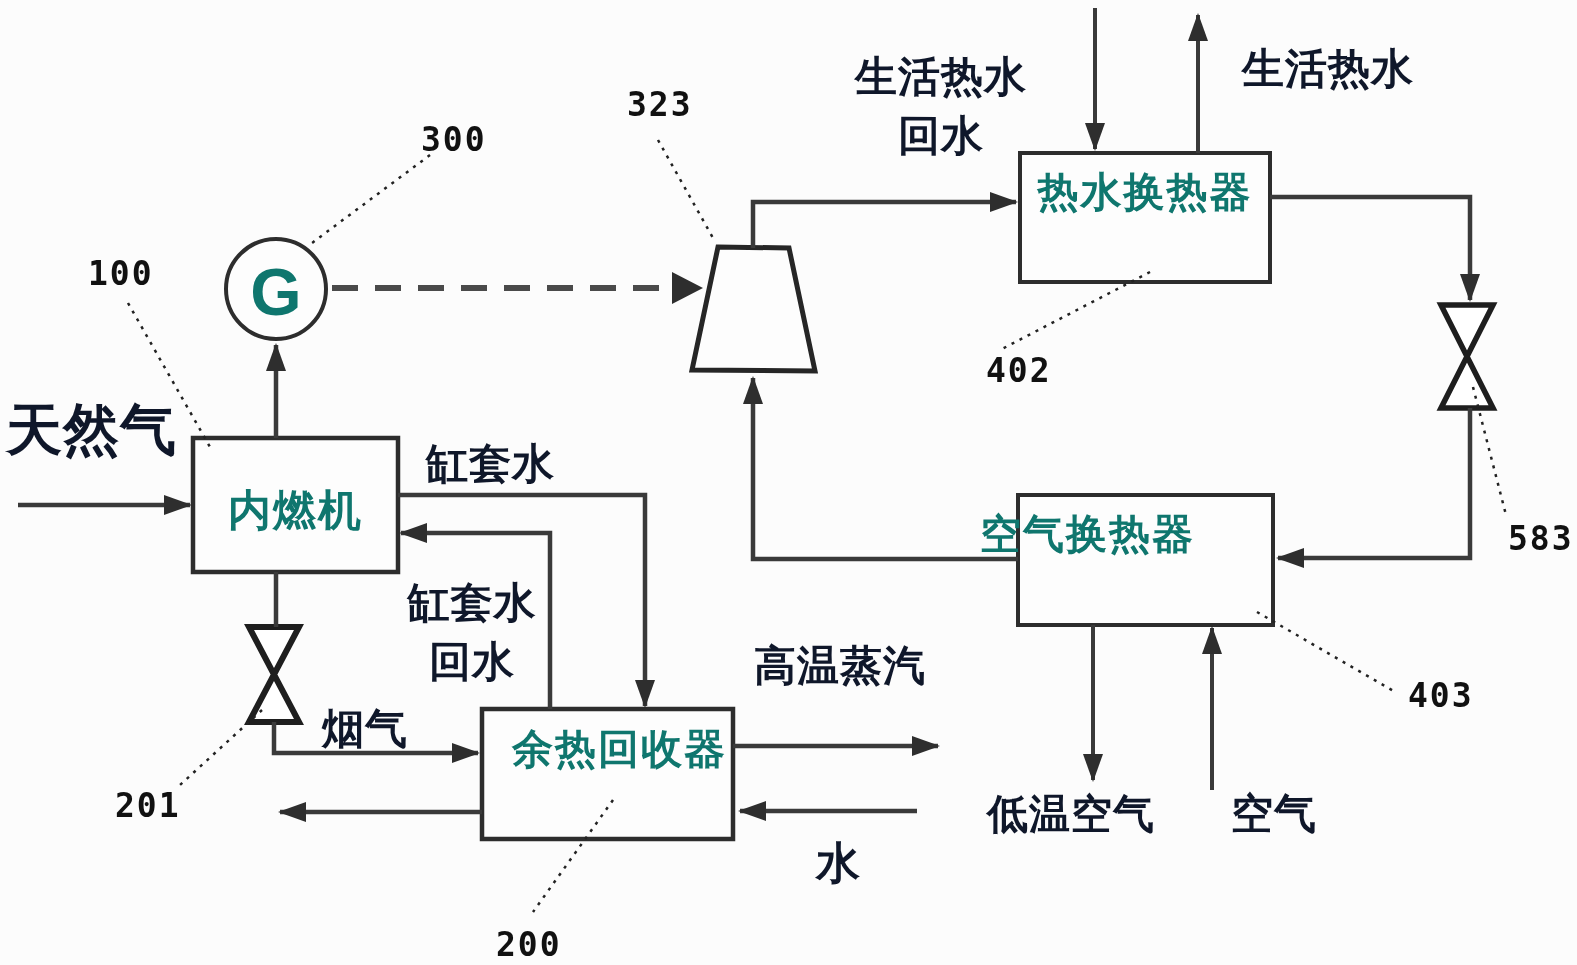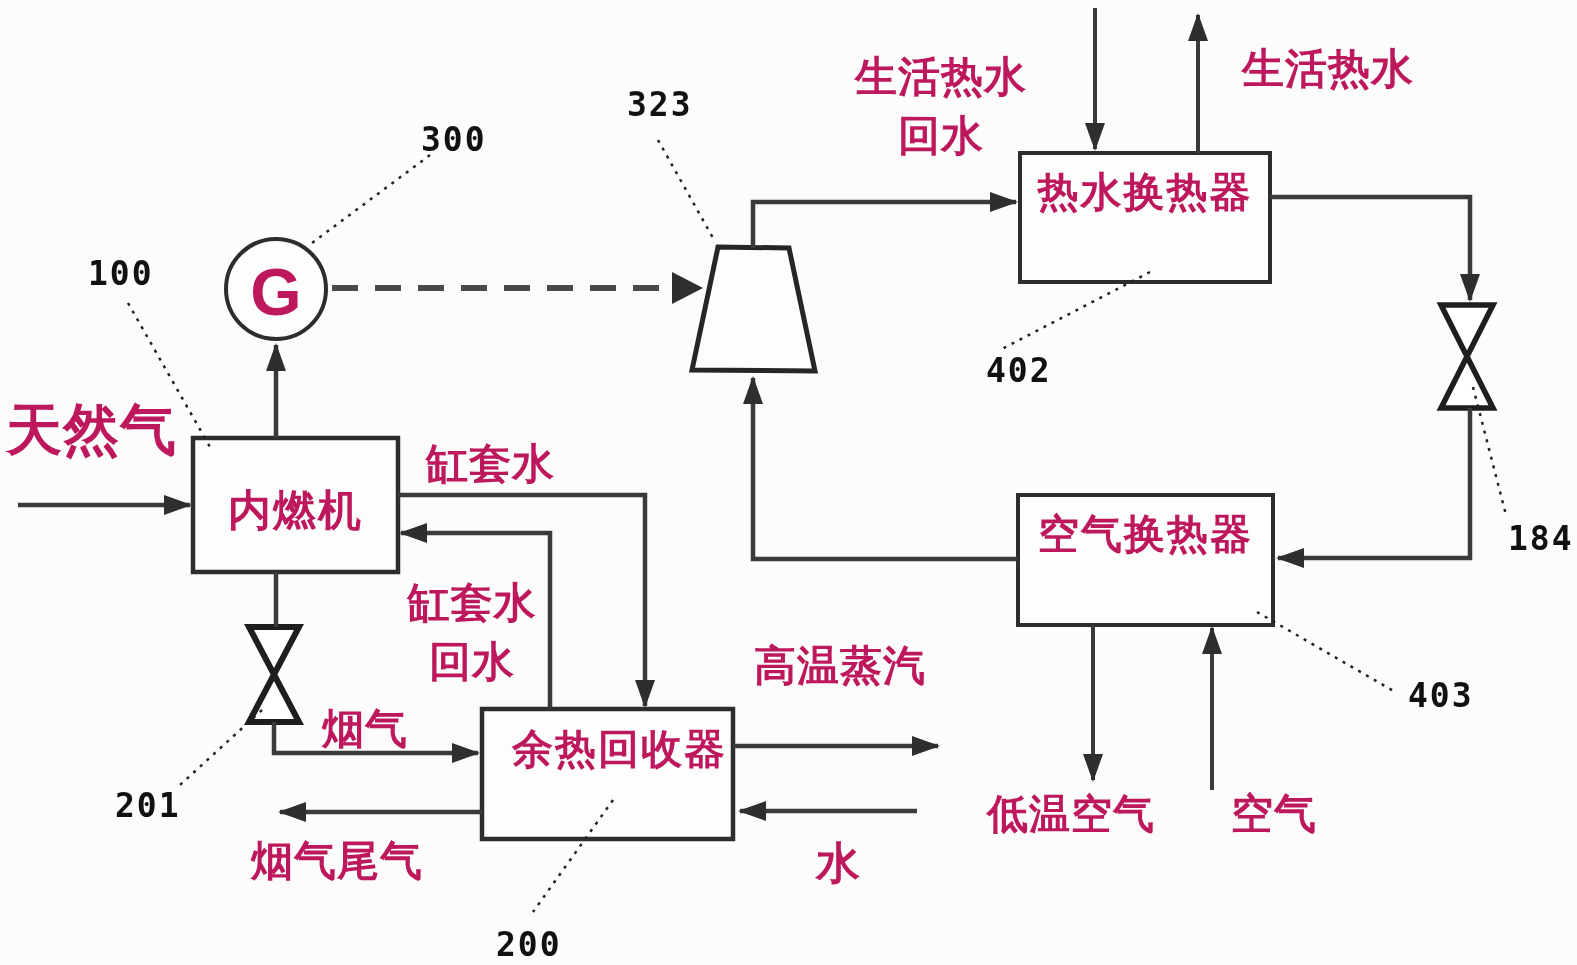--- a/index.html
+++ b/index.html
@@ -2,30 +2,30 @@
 <html><head>
 <meta charset="utf-8">
 <style>
   html,body{margin:0;padding:0;background:#ffffff;}
   #stage{
     position:relative;width:1577px;height:965px;background:#fcfcfc;overflow:hidden;
     font-family:"Liberation Sans","DejaVu Sans",sans-serif;
   }
   #pipes{position:absolute;left:0;top:0;}
   .lbl{
-    position:absolute;color:#be185d;font-weight:bold;line-height:1;
+    position:absolute;color:#0f172a;font-weight:bold;line-height:1;
     white-space:nowrap;letter-spacing:1px;
   }
   .lbl.cjk{font-size:42px;}
   .lbl.num{
     font-family:"DejaVu Sans Mono","Liberation Mono",monospace;
     font-size:33px;color:#111;letter-spacing:2px;
   }
   .lbl.center{text-align:center;white-space:normal;}
-  .boxlabel{position:absolute;text-align:center;font-weight:bold;color:#be185d;font-size:41px;letter-spacing:2px;}
+  .boxlabel{position:absolute;text-align:center;font-weight:bold;color:#0f766e;font-size:41px;letter-spacing:2px;}
   .twoline{line-height:1.4;}
 </style>
 </head>
 <body>
 
 <div id="stage">
 
   <svg id="pipes" width="1577" height="965" viewBox="0 0 1577 965">
     <defs>
       <marker id="ah" markerWidth="30" markerHeight="24" refX="27" refY="12" orient="auto" markerUnits="userSpaceOnUse">
@@ -69,40 +69,39 @@
     <path d="M1150 272 L1000 350" stroke="#222" stroke-width="2.5" stroke-dasharray="3 6" fill="none"></path>
     <path d="M1257 612 L1397 693" stroke="#222" stroke-width="2.5" stroke-dasharray="3 6" fill="none"></path>
     <path d="M1473 387 L1506 515" stroke="#222" stroke-width="2.5" stroke-dasharray="3 6" fill="none"></path>
     <path d="M613 800 L533 912" stroke="#222" stroke-width="2.5" stroke-dasharray="3 6" fill="none"></path>
     <path d="M262 710 L180 785" stroke="#222" stroke-width="2.5" stroke-dasharray="3 6" fill="none"></path>
   </svg>
 
   <div class="boxlabel" style="left:193px;top:482px;width:205px;font-size:43px;">内燃机</div>
   <div class="boxlabel" style="left:494px;top:722px;width:251px;">余热回收器</div>
   <div class="boxlabel" style="left:1020px;top:165px;width:250px;">热水换热器</div>
-  <div class="boxlabel" style="left:1018px;top:507px;width:255px;">空气换热器</div>
+  <div class="boxlabel" style="left:960px;top:507px;width:255px;">空气换热器</div>
   <div class="boxlabel" style="left:226px;top:254px;width:100px;font-size:66px;letter-spacing:0;">G</div>
 
   <div class="lbl num" style="left:88px;top:257px;">100</div>
   <div class="lbl num" style="left:421px;top:123px;">300</div>
   <div class="lbl num" style="left:627px;top:88px;">323</div>
   <div class="lbl num" style="left:986px;top:354px;">402</div>
   <div class="lbl num" style="left:1408px;top:679px;">403</div>
-  <div class="lbl num" style="left:1508px;top:522px;">184</div>
+  <div class="lbl num" style="left:1508px;top:522px;">583</div>
   <div class="lbl num" style="left:496px;top:928px;">200</div>
   <div class="lbl num" style="left:115px;top:789px;">201</div>
 
   <div class="lbl cjk" style="left:6px;top:402px;font-size:56px;">天然气</div>
   <div class="lbl cjk" style="left:426px;top:443px;">缸套水</div>
   <div class="lbl cjk center twoline" style="left:402px;top:574px;width:140px;">
     <span>缸套水</span><br>
     <span>回水</span>
   </div>
   <div class="lbl cjk" style="left:322px;top:708px;">烟气</div>
-  <div class="lbl cjk" style="left:251px;top:840px;">烟气尾气</div>
   <div class="lbl cjk" style="left:754px;top:645px;">高温蒸汽</div>
   <div class="lbl cjk" style="left:816px;top:841px;font-size:44px;">水</div>
   <div class="lbl cjk center twoline" style="left:853px;top:48px;width:176px;">
     <span>生活热水</span><br>
     <span>回水</span>
   </div>
   <div class="lbl cjk" style="left:1242px;top:48px;">生活热水</div>
   <div class="lbl cjk" style="left:987px;top:794px;font-size:41px;">低温空气</div>
   <div class="lbl cjk" style="left:1231px;top:793px;">空气</div>
 

